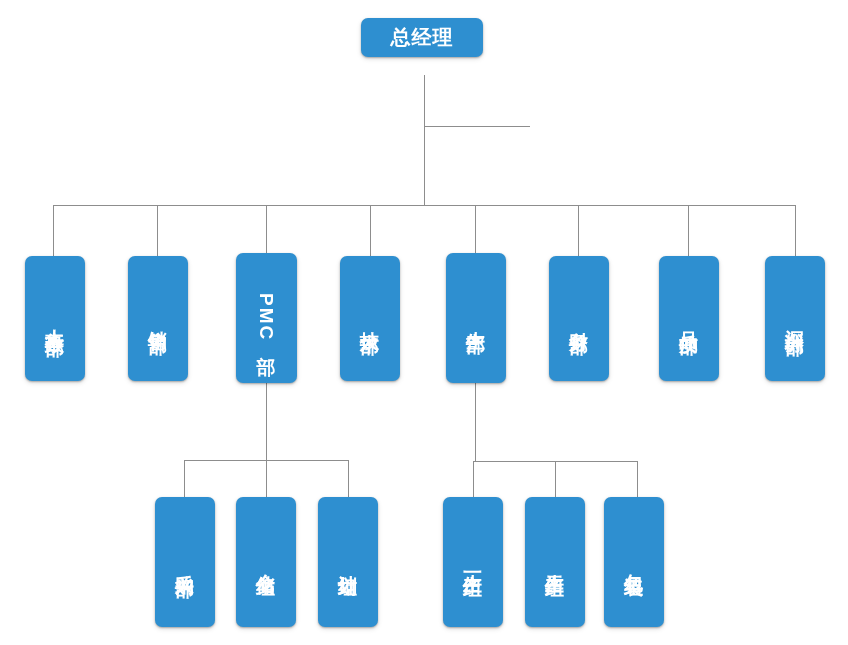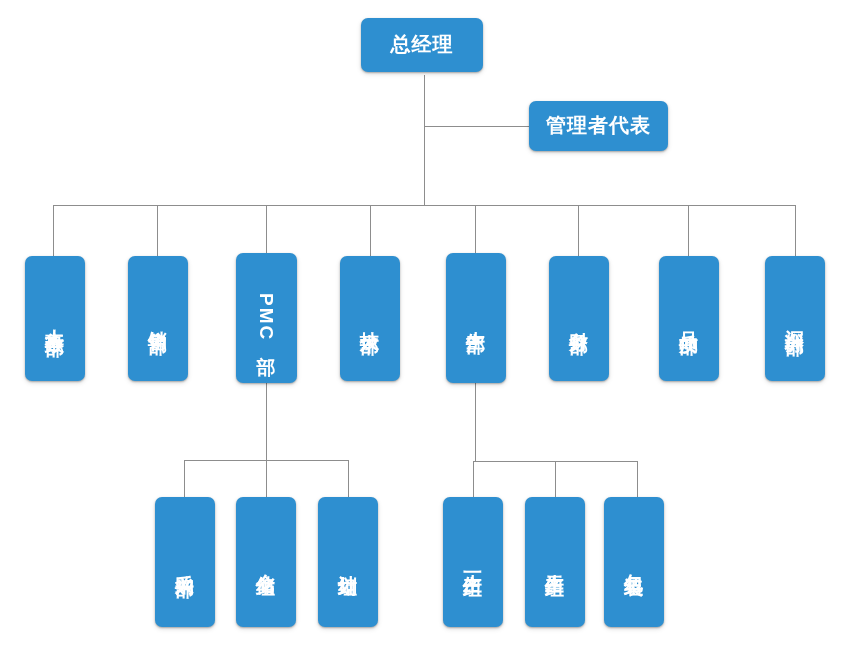--- a/index.html
+++ b/index.html
@@ -92,27 +92,24 @@
   <div class="line v" style="left:184px; top:460px; height:37px;"></div>
   <div class="line v" style="left:266px; top:460px; height:37px;"></div>
   <div class="line v" style="left:348px; top:460px; height:37px;"></div>
 
   <div class="line v" style="left:475px; top:383px; height:78px;"></div>
   <div class="line h" style="left:473px; top:461px; width:164px;"></div>
   <div class="line v" style="left:473px; top:461px; height:36px;"></div>
   <div class="line v" style="left:555px; top:461px; height:36px;"></div>
   <div class="line v" style="left:637px; top:461px; height:36px;"></div>
 
-  <div class="node horiz" style="left:361px; top:18px; width:122px; height:54px;">
+  <div class="node horiz" style="left:361px; top:18px; width:122px; height:39px;">
     <span class="label">总经理</span>
   </div>
 
-  <div class="node horiz" style="left:529px; top:101px; width:139px; height:50px;">
-    <span class="label">管理者代表</span>
-  </div>
 
   <div class="node vert" style="left:25px; top:256px; width:60px; height:125px;">
     <span class="label">人事行政部</span>
   </div>
 
   <div class="node vert" style="left:128px; top:256px; width:60px; height:125px;">
     <span class="label">销售部</span>
   </div>
 
   <div class="node vert latin" style="left:236px; top:253px; width:61px; height:130px;">

